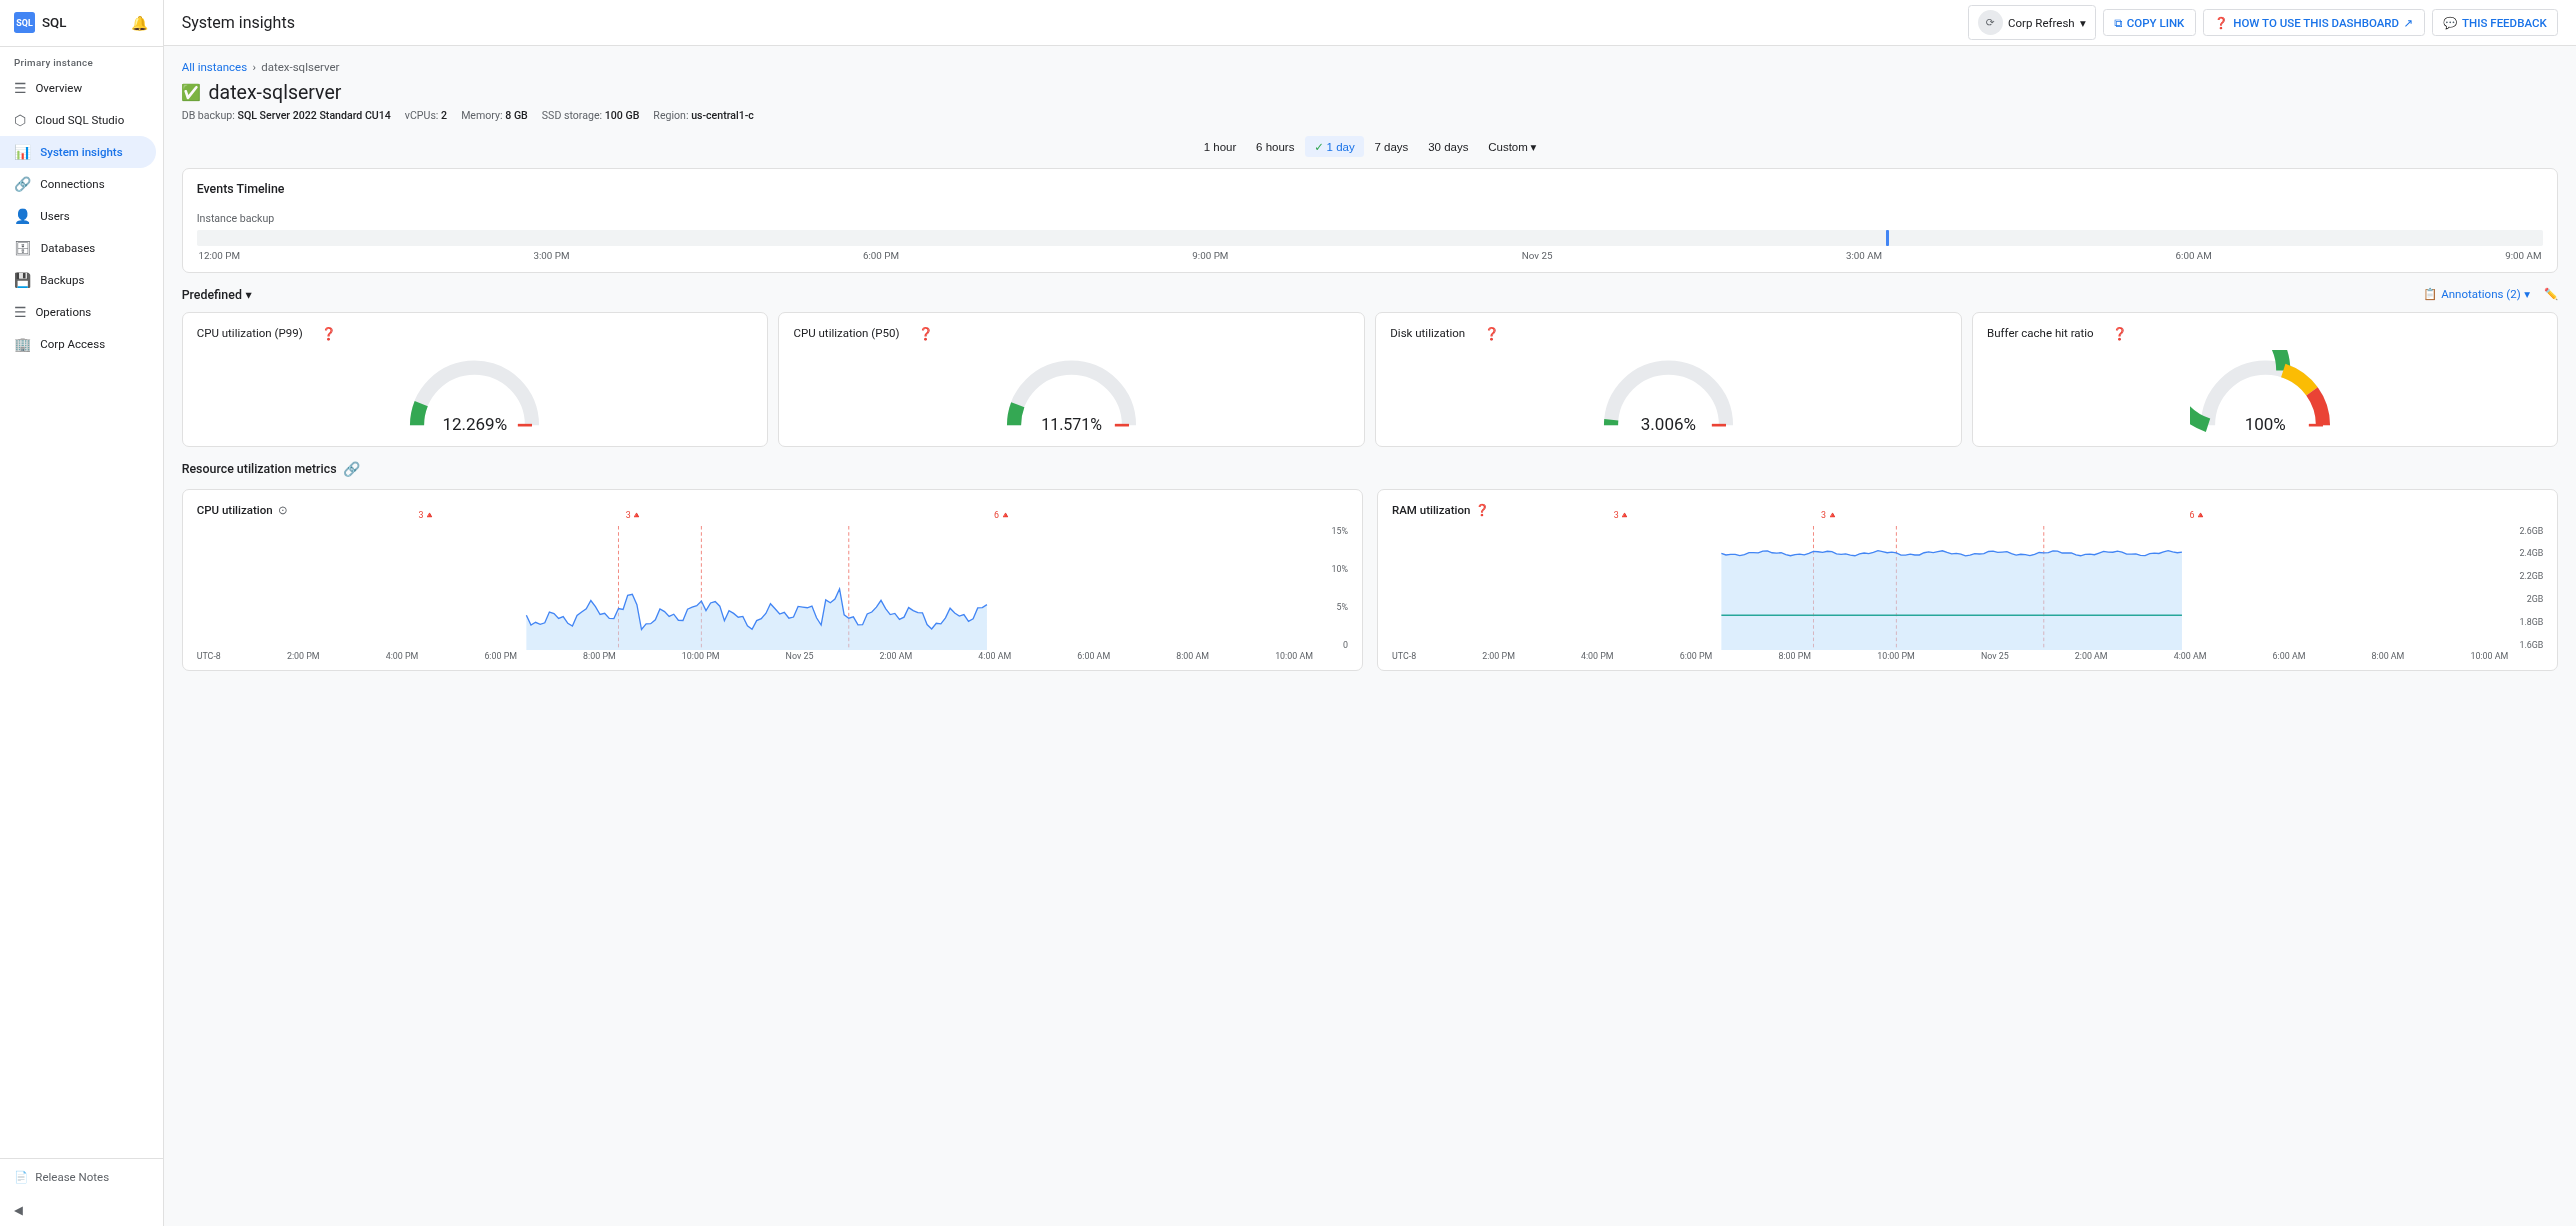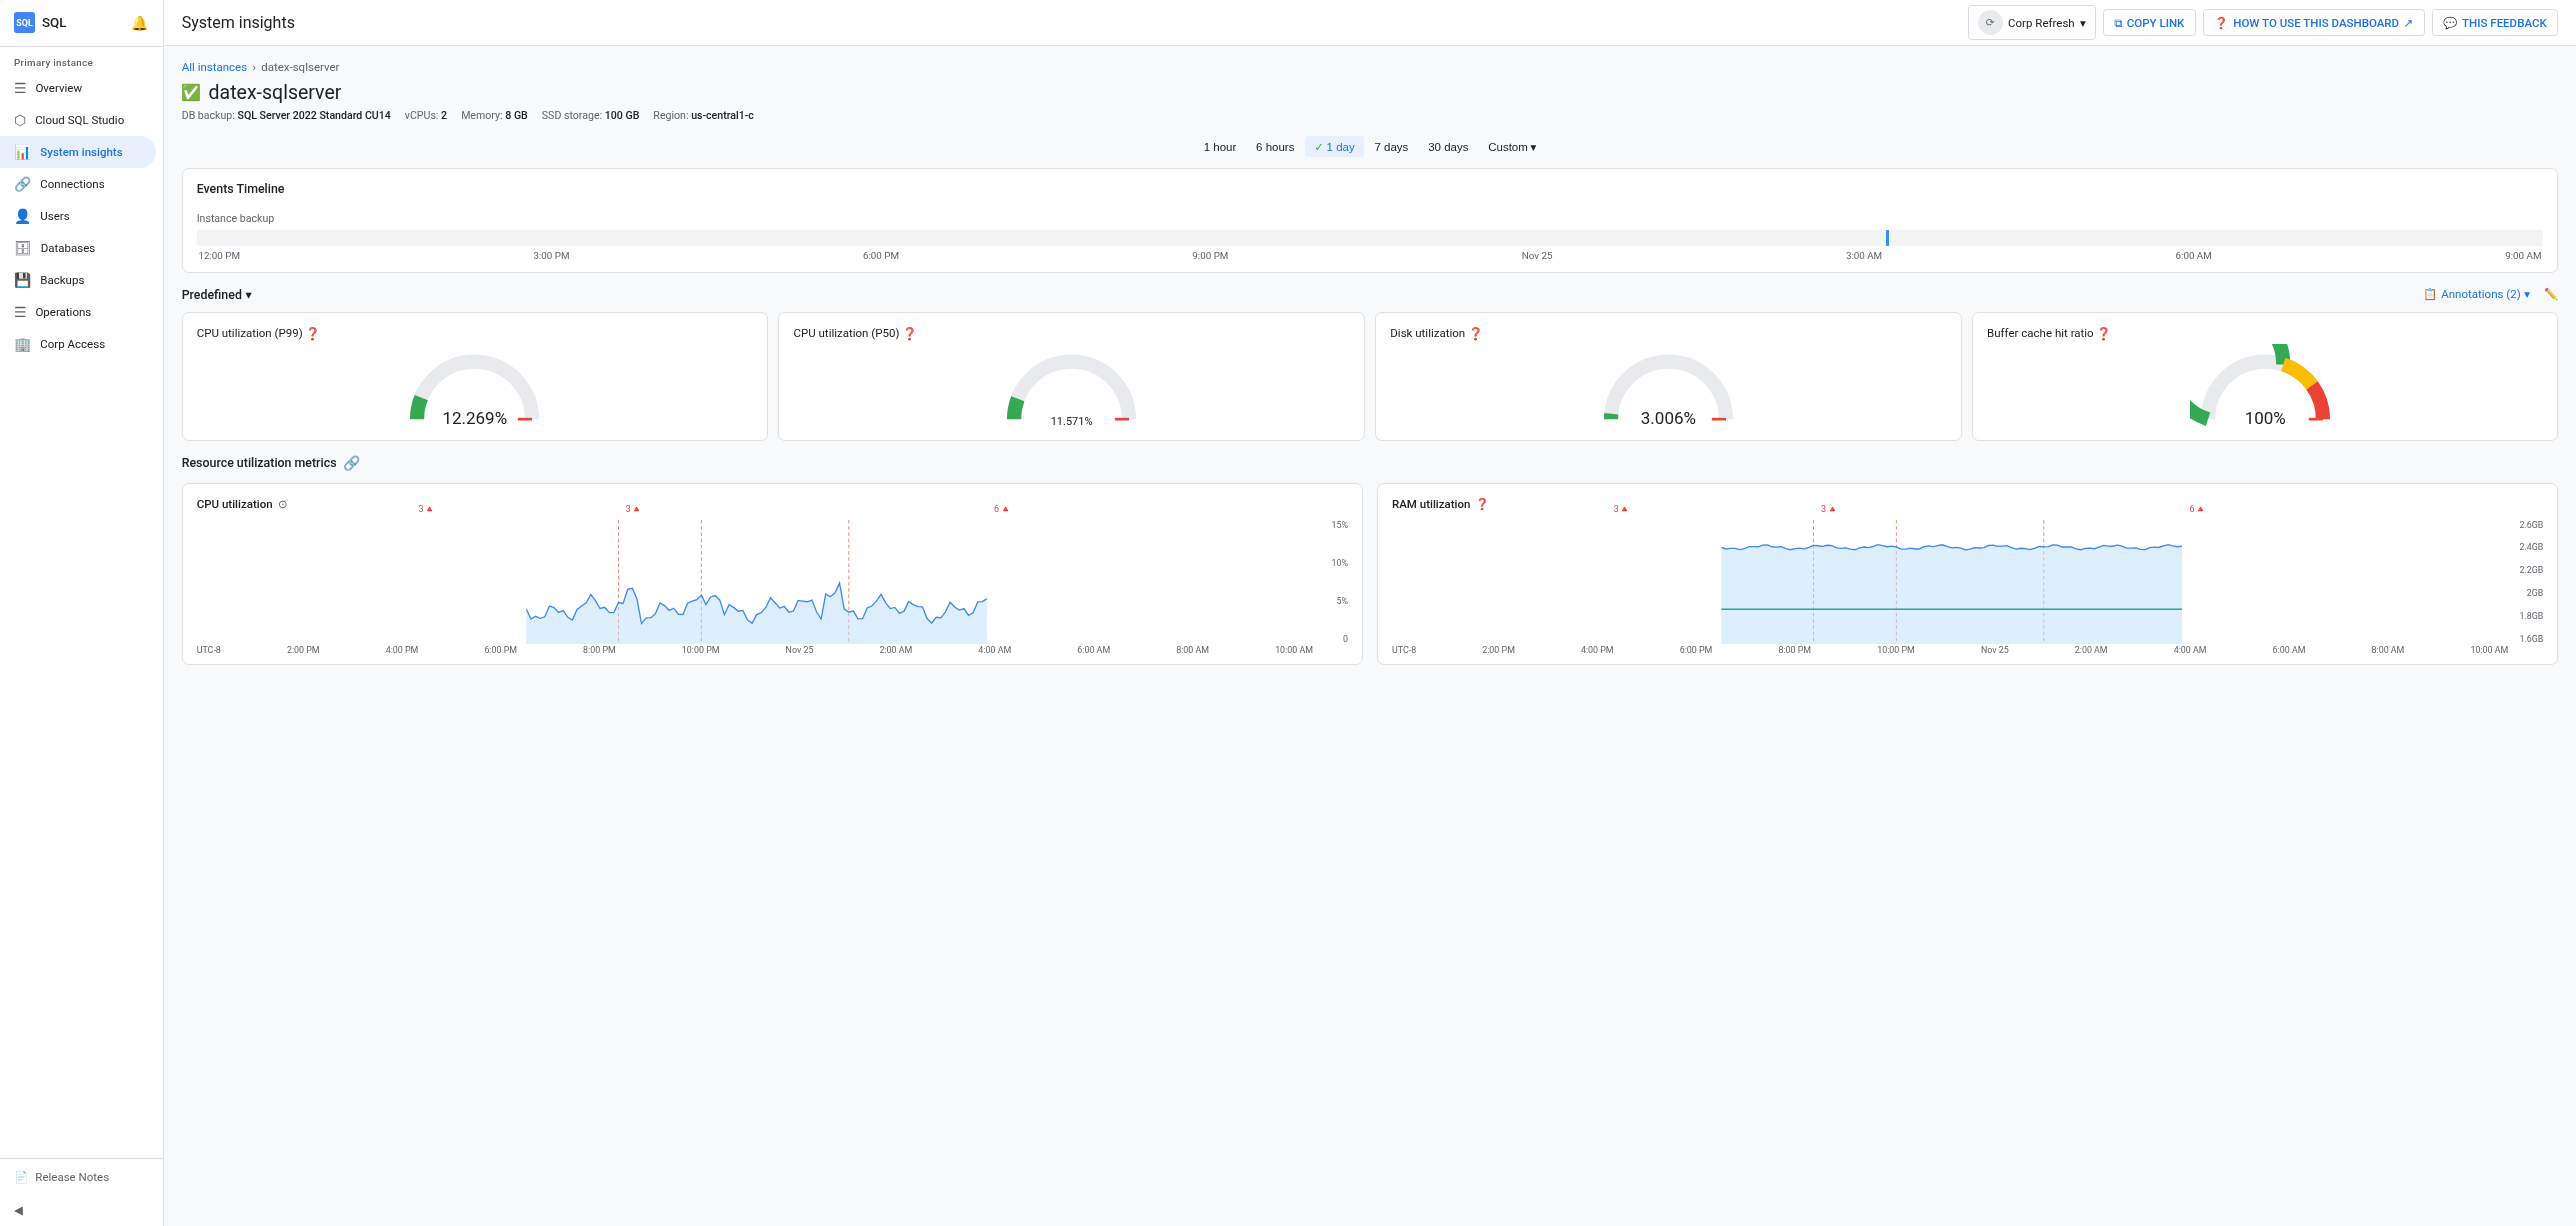--- a/index.html
+++ b/index.html
@@ -297,23 +297,23 @@
       padding: 12.4px 14px;
       display: flex;
       flex-direction: column;
       align-items: center;
     }
     .gauge-title {
       font-size: 11.5px;
       color: #202124;
       display: flex;
       align-items: center;
-      gap: 3px;
+      gap: 19px;
       align-self: flex-start;
-      margin-bottom: 3px;
+      margin-bottom: 9px;
     }
     .gauge-help { color: #5f6368; font-size: 12.4px; cursor: pointer; }
     .gauge-svg-container {
       width: 142px;
       height: 80px;
       position: relative;
       display: flex;
       align-items: center;
       justify-content: center;
     }
@@ -546,21 +546,21 @@
       <span>CPU utilization (P50)</span>
       <span class="gauge-help">❓</span>
     </div>
     <div class="gauge-svg-container" style="position:relative;width:151px;height:84px;">
       <svg viewBox="0 0 170 95" width="151" height="84">
     <path d="M 20 84.99999999999999 A 65 65 0 1 1 150 85" fill="none" stroke="#e8eaed" stroke-width="16" stroke-linecap="butt"></path>
     <path d="M 20 84.99999999999999 A 65 65 0 0 1 24.247537585070212 61.88856753633512" fill="none" stroke="#34a853" stroke-width="16" stroke-linecap="butt"></path>
 
     <line x1="150" y1="85" x2="134" y2="85" stroke="#ea4335" stroke-width="3"></line>
   </svg>
-      <div class="gauge-value" style="position:absolute;bottom:0;left:50%;transform:translateX(-50%);font-size:11px;font-weight:400;">11.571%</div>
+      <div class="gauge-value" style="position:absolute;bottom:0;left:50%;transform:translateX(-50%);font-size:16px;font-weight:400;">11.571%</div>
     </div>
   </div>
           <div class="gauge-card">
     <div class="gauge-title">
       <span>Disk utilization</span>
       <span class="gauge-help">❓</span>
     </div>
     <div class="gauge-svg-container" style="position:relative;width:151px;height:84px;">
       <svg viewBox="0 0 170 95" width="151" height="84">
     <path d="M 20 84.99999999999999 A 65 65 0 1 1 150 85" fill="none" stroke="#e8eaed" stroke-width="16" stroke-linecap="butt"></path>

